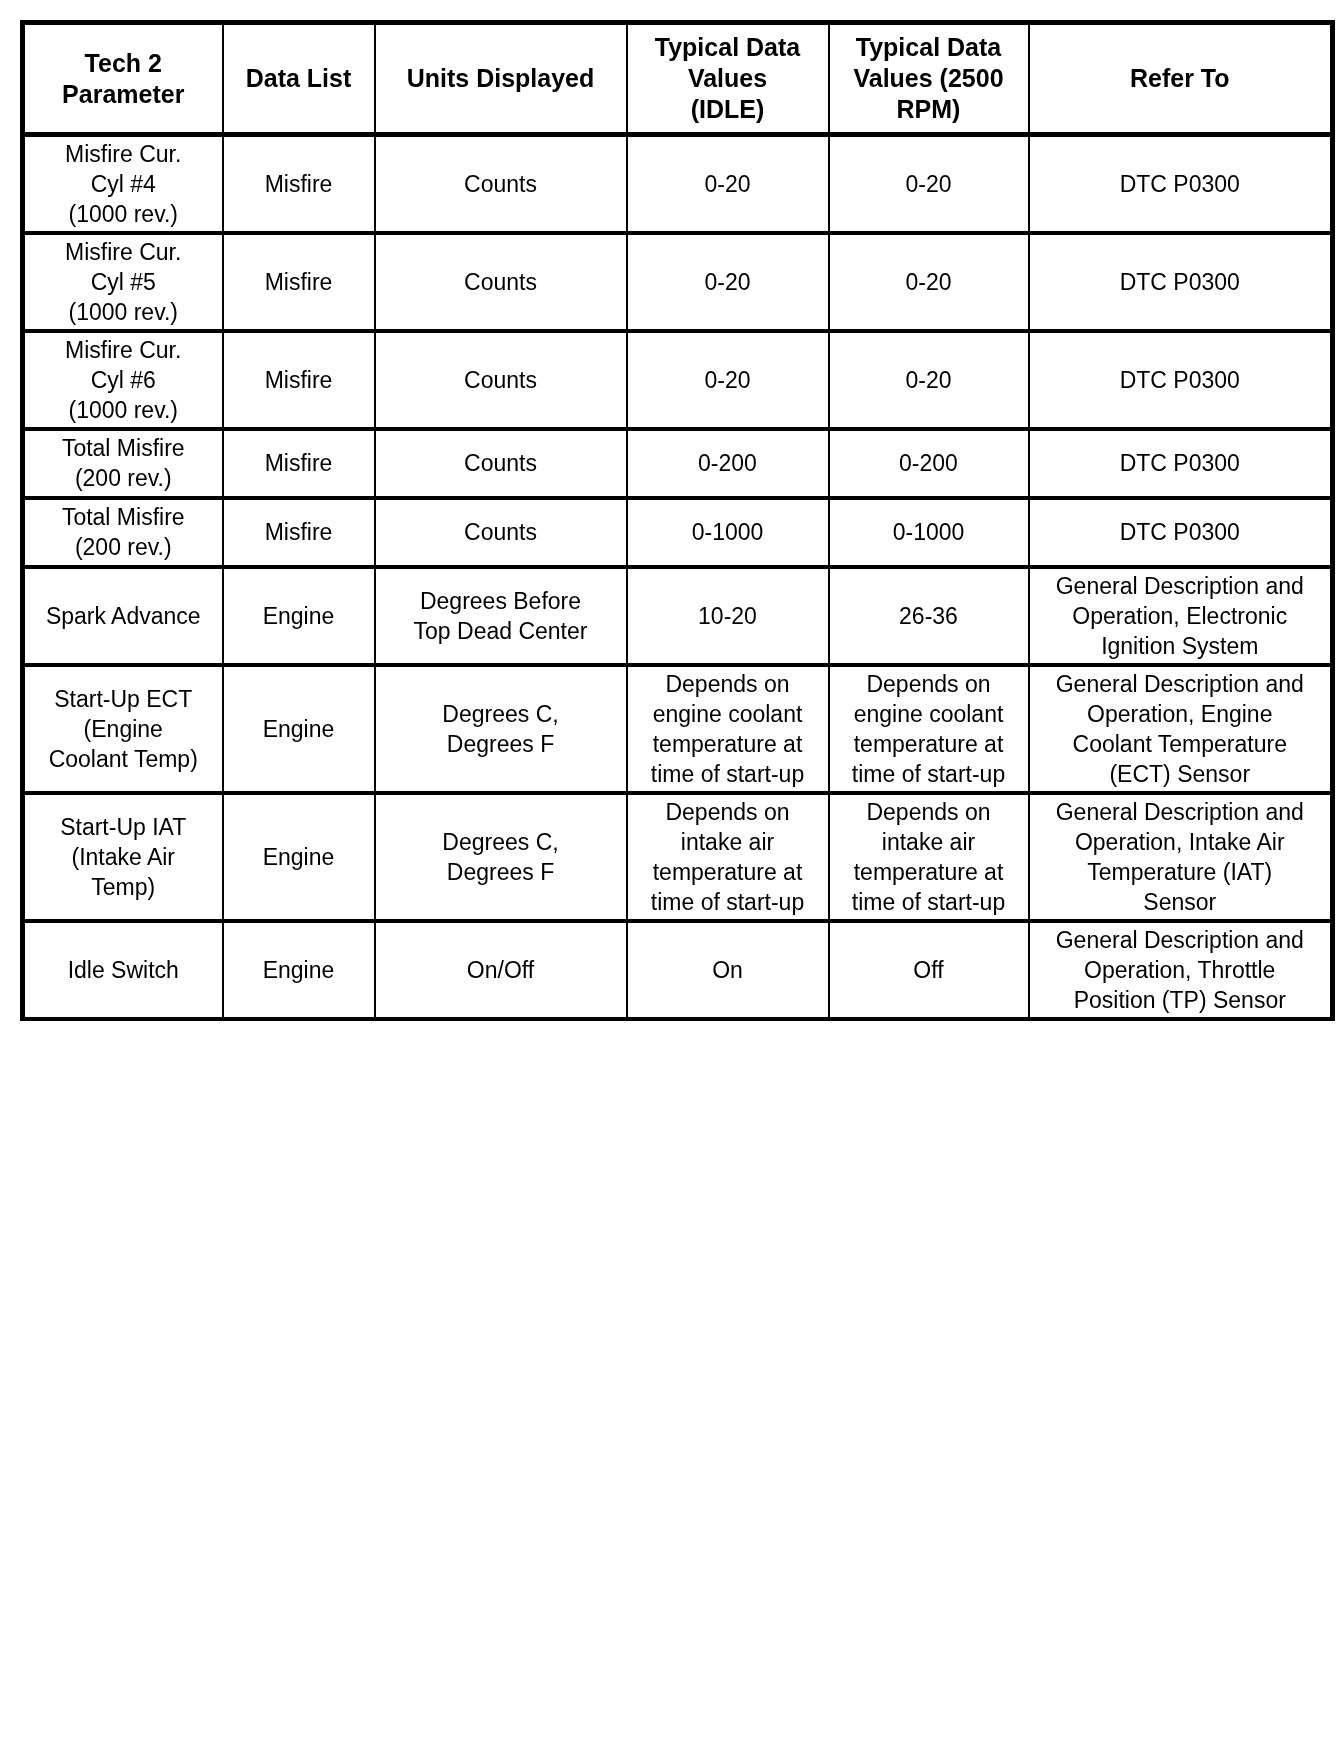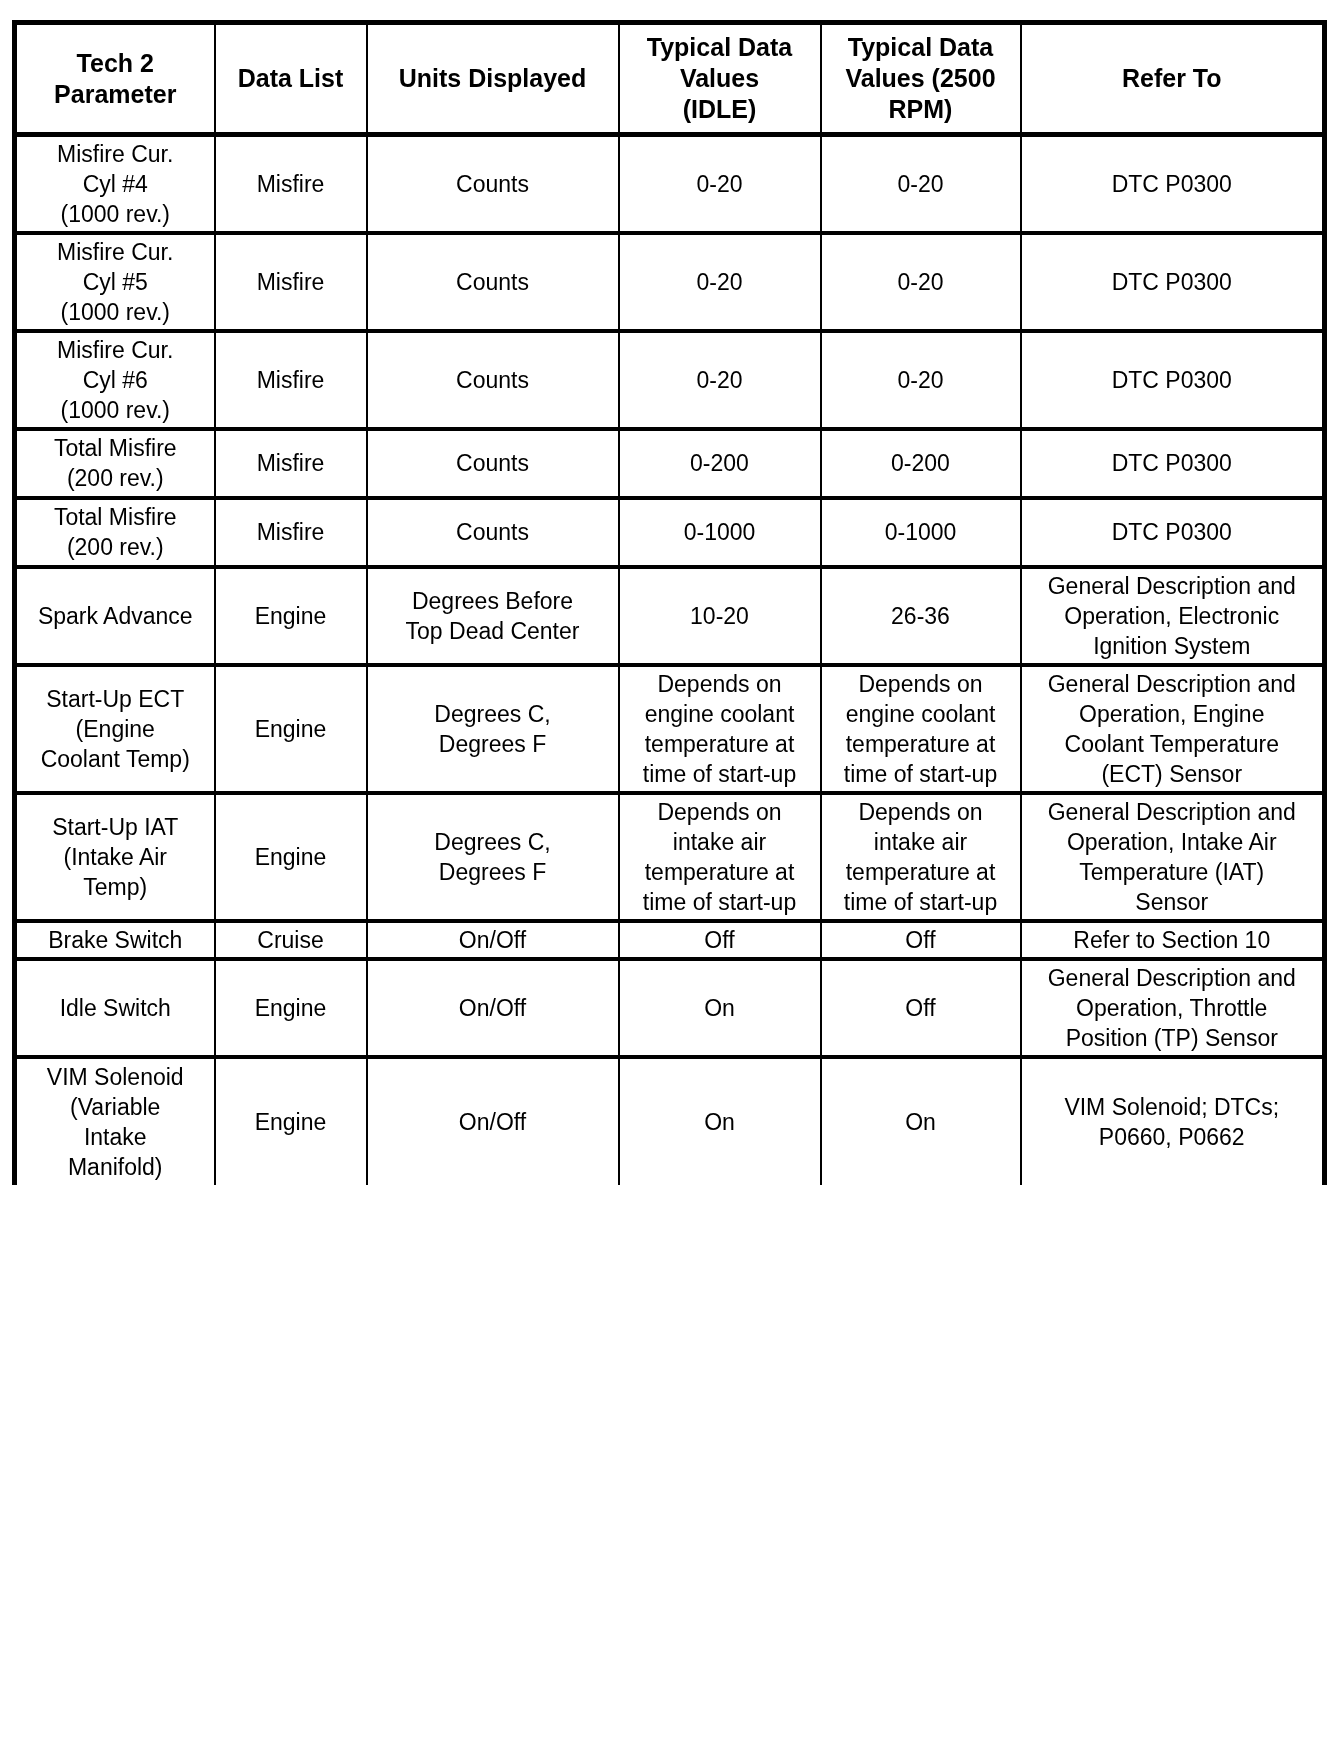--- a/index.html
+++ b/index.html
@@ -1,18 +1,18 @@
 <!DOCTYPE html>
 <html><head>
 <meta charset="utf-8">
 <style>
   html, body { margin: 0; padding: 0; background: #ffffff; }
   body { width: 1344px; height: 1752px; position: relative; overflow: hidden;
          font-family: "Liberation Sans", sans-serif; color: #000; }
-  table.spec { position: absolute; left: 12px; top: 20px; width: 1310px;
+  table.spec { position: absolute; left: 20px; top: 20px; width: 1310px;
                border-collapse: collapse; table-layout: fixed; padding-left: 39px; }
   table.spec th, table.spec td { border: 2px solid #000; text-align: center;
                vertical-align: middle; padding: 0 4px; font-size: 23px; line-height: 30px; }
   table.spec th { font-weight: bold; font-size: 25px; line-height: 31px; }
   table.spec tr.head th { border-bottom: 5px solid #000; border-top: 5px solid #000; }
   table.spec tr td:first-child, table.spec tr th:first-child { border-left: 5px solid #000; }
   table.spec tr td:last-child, table.spec tr th:last-child { border-right: 5px solid #000; }
   table.spec tbody tr td { border-bottom: 4px solid #000; }
   table.spec tbody tr.last td { border-bottom: none; }
   .ml { white-space: pre-line; }
@@ -137,44 +137,24 @@
 time of start-up</td>
       <td class="ml">Depends on
 intake air
 temperature at
 time of start-up</td>
       <td class="ml">General Description and
 Operation, Intake Air
 Temperature (IAT)
 Sensor</td>
     </tr>
-    <tr style="height:38px">
-      <td class="ml">Brake Switch</td>
-      <td class="ml">Cruise</td>
-      <td class="ml">On/Off</td>
-      <td class="ml">Off</td>
-      <td class="ml">Off</td>
-      <td class="ml">Refer to Section 10</td>
-    </tr>
     <tr style="height:98px">
       <td class="ml">Idle Switch</td>
       <td class="ml">Engine</td>
       <td class="ml">On/Off</td>
       <td class="ml">On</td>
       <td class="ml">Off</td>
       <td class="ml">General Description and
 Operation, Throttle
 Position (TP) Sensor</td>
     </tr>
-    <tr class="last" style="height:128px">
-      <td class="ml">VIM Solenoid
-(Variable
-Intake
-Manifold)</td>
-      <td class="ml">Engine</td>
-      <td class="ml">On/Off</td>
-      <td class="ml">On</td>
-      <td class="ml">On</td>
-      <td class="ml">VIM Solenoid; DTCs;
-P0660, P0662</td>
-    </tr>
   </tbody>
 </table>
 
 </body></html>

